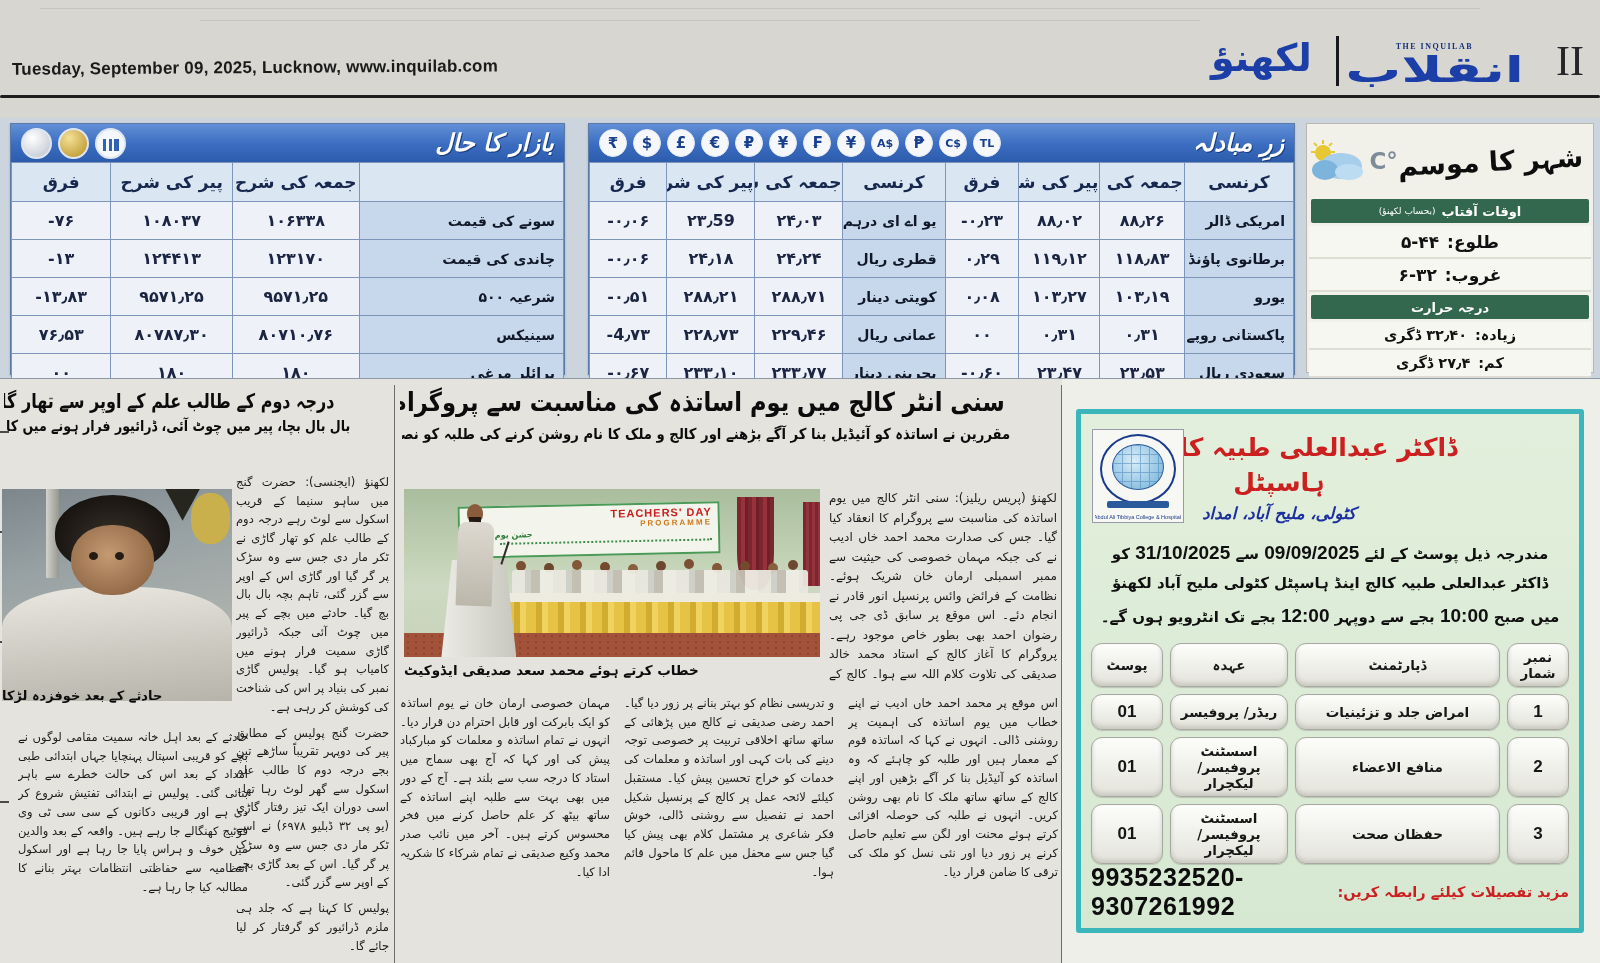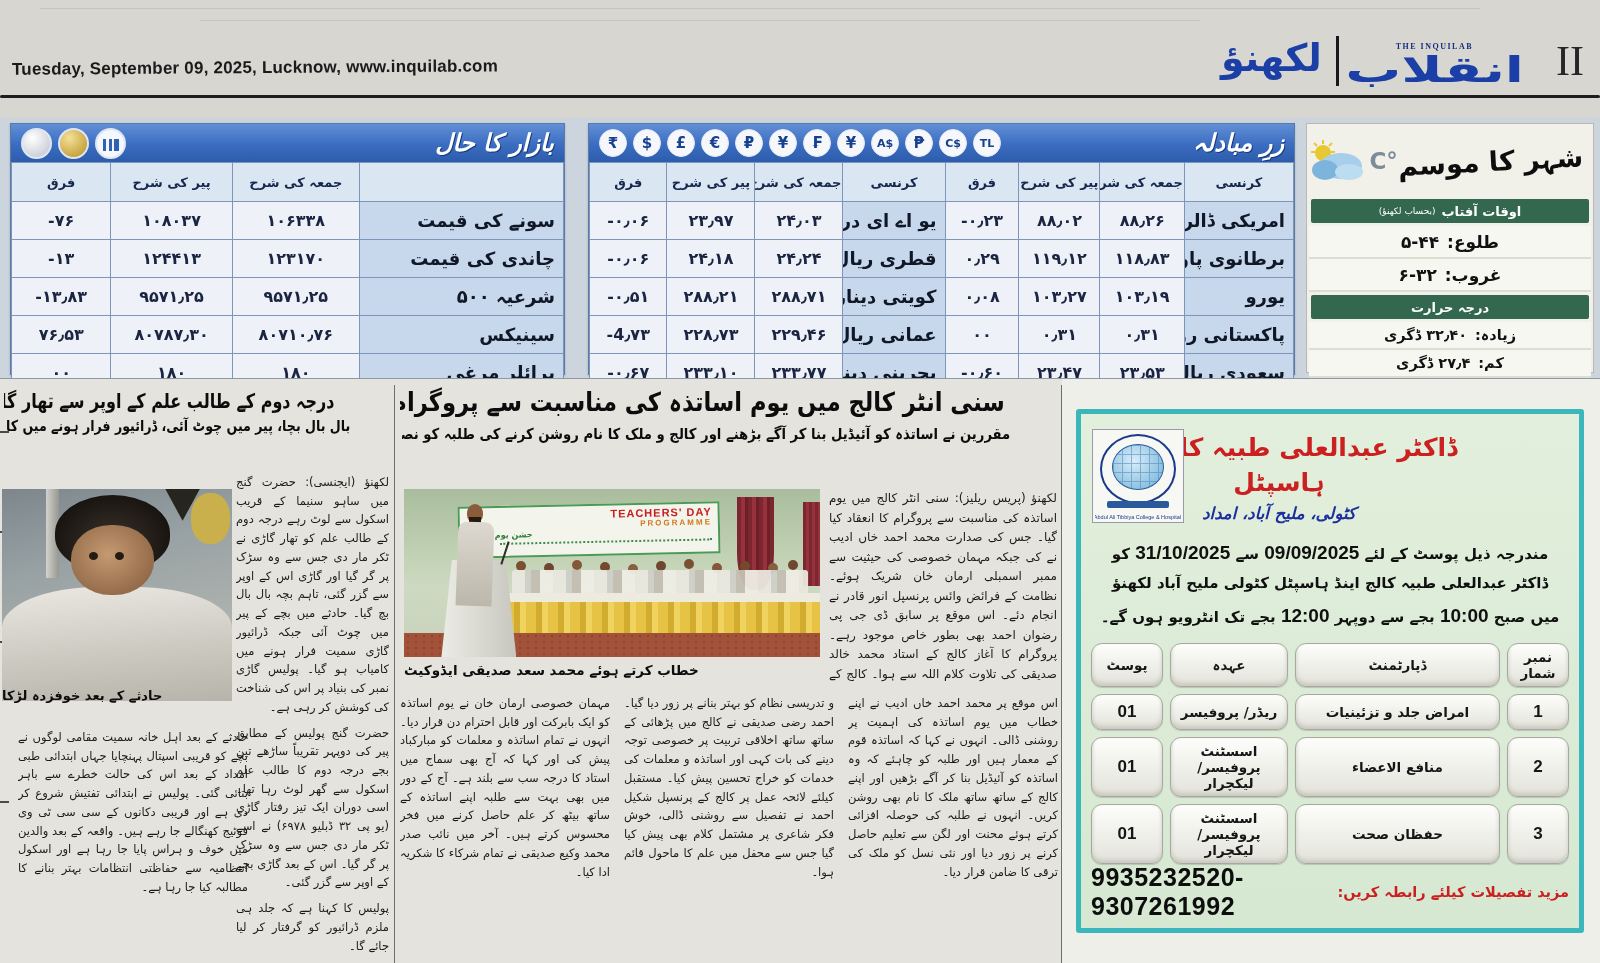--- a/index.html
+++ b/index.html
@@ -4,21 +4,21 @@
 <style>
   html,body{margin:0;padding:0;background:#b8b8b4;}
   .page{position:relative;width:1600px;height:963px;overflow:hidden;background:#d7d6d1;
         font-family:"DejaVu Sans",sans-serif;}
   
   .scanline{position:absolute;height:1px;background:#c5c4bf;}
   .date-line{position:absolute;left:12px;top:58px;font-family:"Liberation Sans",sans-serif;
              font-weight:bold;font-size:17px;color:#1b1b1b;letter-spacing:.2px;transform:rotate(-.4deg);}
   .top-rule{position:absolute;top:95px;left:0;right:0;height:3px;background:#1d1d1d;border-radius:2px;}
   .masthead{position:absolute;right:10px;top:34px;display:flex;align-items:center;direction:ltr;}
-  .mast-city{color:#1b3fa6;font-weight:bold;font-size:38px;padding:0 14px 6px 10px;}
+  .mast-city{color:#1b3fa6;font-weight:bold;font-size:38px;padding:0 24px 6px 10px;}
   .mast-div{width:3px;height:50px;background:#15181c;}
   .mast-logo{padding:0 10px;text-align:center;}
   .mast-sub{font-family:"Liberation Serif",serif;font-size:8px;letter-spacing:1.5px;color:#15307e;font-weight:bold;}
   .mast-title{color:#1b3fa6;font-weight:bold;font-size:36px;line-height:.95;display:inline-block;
               transform:scaleX(1.55);transform-origin:center;padding:0 28px;}
   .page-no{font-family:"Liberation Serif",serif;font-size:42px;color:#26262a;margin-left:26px;margin-right:6px;}
   
   .strip{position:absolute;top:118px;left:0;width:1600px;height:260px;background:#ccd4de;border-bottom:1px solid #9aa4b2;}
   .box{position:absolute;top:5px;border:1px solid #5a7ba6;background:#eaeff6;box-shadow:0 1px 2px rgba(40,60,90,.25);}
   .tbl-head{height:38px;background:linear-gradient(180deg,#628fd6 0%,#3a6cc0 55%,#2d5cac 100%);
@@ -30,23 +30,23 @@
   .coin.gold{background:radial-gradient(circle at 35% 30%,#f4e096,#c4a13c 78%);}
   .coin.chart{background:#f4f7fb;position:relative;}
   .coin.chart::after{content:"";position:absolute;left:6px;right:5px;top:9px;bottom:6px;
         background:linear-gradient(90deg,#2f62b4 0 3px,transparent 3px 6px,#2f62b4 6px 9px,transparent 9px 11px,#2f62b4 11px 14px);}
   .sym{width:26px;height:26px;border-radius:50%;background:#f5f7fb;color:#17408f;font-weight:bold;
        font-size:15px;display:flex;align-items:center;justify-content:center;border:1px solid #e2e8f4;
        font-family:"DejaVu Sans",sans-serif;}
   .sym.sm{font-size:11px;}
   table.mkt{width:100%;border-collapse:collapse;direction:rtl;table-layout:fixed;}
   table.mkt td,table.mkt th{border:1px solid #7d95b8;overflow:hidden;white-space:nowrap;}
-  table.mkt th{background:#dbe6f3;color:#17284e;font-size:13px;font-weight:bold;height:36px;}
+  table.mkt th{background:#dbe6f3;color:#17284e;font-size:17px;font-weight:bold;height:36px;}
   table.mkt td{background:#eef2f8;height:35px;text-align:center;font-size:16px;font-weight:bold;color:#1b2542;}
-  table.mkt td.lbl{background:#c7d7ec;text-align:right;padding-right:8px;font-size:18px;color:#101828;}
+  table.mkt td.lbl{background:#c7d7ec;text-align:right;padding-right:8px;font-size:14px;color:#101828;}
   .num{direction:ltr;unicode-bidi:isolate;}
   .red{color:#b22a20;}
   
   .weather{position:absolute;left:1306px;top:5px;width:288px;height:250px;background:#f1f1ea;
            border:1px solid #b9b9af;padding:2px;box-sizing:border-box;}
   .w-top{height:70px;display:flex;direction:rtl;align-items:center;justify-content:space-between;padding:0 8px;}
   .w-title{font-size:27px;font-weight:bold;color:#0d0d0d;transform:rotate(-3deg);white-space:nowrap;}
   .w-icon{display:flex;align-items:center;gap:2px;direction:ltr;}
   .w-unit{font-size:23px;color:#7d8c9a;font-weight:bold;}
   .w-bar{height:24px;background:#33684e;color:#fff;display:flex;align-items:center;justify-content:center;
@@ -277,21 +277,21 @@
           <th>پیر کی شرح</th>
           <th>فرق</th>
         </tr>
         <tr>
           <td class="lbl">امریکی ڈالر</td>
           <td><span class="num">۸۸٫۲۶</span></td>
           <td><span class="num">۸۸٫۰۲</span></td>
           <td><span class="num">-۰٫۲۳</span></td>
           <td class="lbl">یو اے ای درہم</td>
           <td><span class="num">۲۴٫۰۳</span></td>
-          <td><span class="num">۲۳٫۹۷</span></td>
+          <td><span class="num">۲۳٫59</span></td>
           <td><span class="num">-۰٫۰۶</span></td>
         </tr>
         <tr>
           <td class="lbl">برطانوی پاؤنڈ</td>
           <td><span class="num">۱۱۸٫۸۳</span></td>
           <td><span class="num">۱۱۹٫۱۲</span></td>
           <td><span class="num">۰٫۲۹</span></td>
           <td class="lbl">قطری ریال</td>
           <td><span class="num">۲۴٫۲۴</span></td>
           <td><span class="num">۲۴٫۱۸</span></td>

